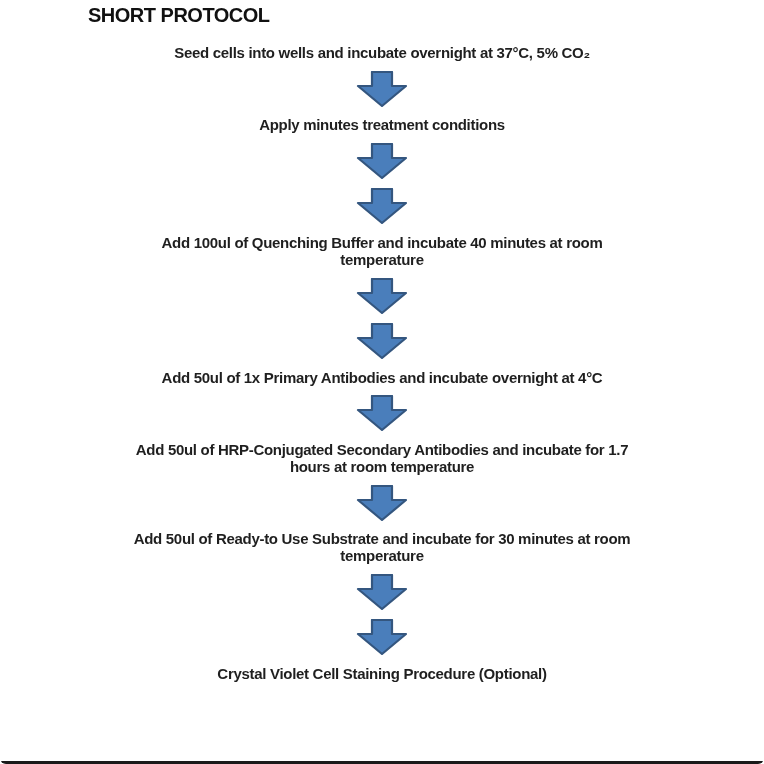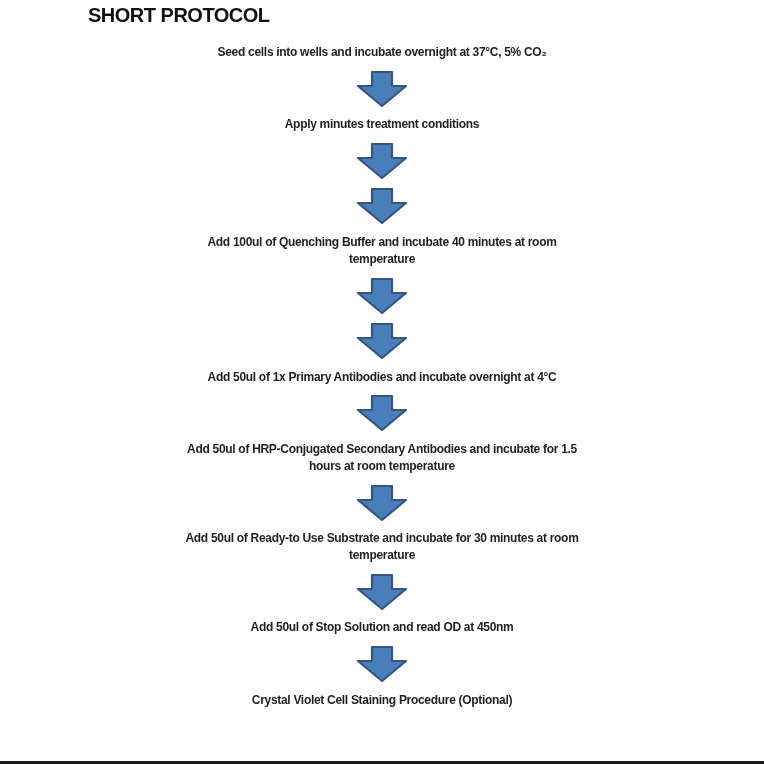--- a/index.html
+++ b/index.html
@@ -7,40 +7,41 @@
     padding: 0;
     background: #ffffff;
   }
   .page {
     position: relative;
     width: 764px;
     height: 764px;
     background: #ffffff;
     overflow: hidden;
     font-family: "Liberation Sans", "DejaVu Sans", sans-serif;
+    border-radius: 6px;
   }
   .title {
     margin: 4px 0 0 88px;
     font-size: 20px;
     font-weight: bold;
     color: #111111;
     letter-spacing: -0.5px;
     line-height: 22px;
   }
   .flow {
     display: flex;
     flex-direction: column;
     align-items: center;
     gap: 9.6px;
     margin-top: 18px;
   }
   .step {
     max-width: 620px;
     text-align: center;
-    font-size: 12px;
+    font-size: 15px;
     font-weight: bold;
     color: #1f1f1f;
     letter-spacing: -0.3px;
     line-height: 17px;
     white-space: pre-line;
   }
   .arrow {
     width: 52px;
     height: 36px;
     display: block;
@@ -98,35 +99,34 @@
     <svg class="arrow" viewBox="0 0 52 36" aria-hidden="true">
       <polygon points="16,1 36,1 36,15 50,15 26,35 2,15 16,15"></polygon>
     </svg>
 
     <div class="step">Add 50ul of 1x Primary Antibodies and incubate overnight at 4°C</div>
 
     <svg class="arrow" viewBox="0 0 52 36" aria-hidden="true">
       <polygon points="16,1 36,1 36,15 50,15 26,35 2,15 16,15"></polygon>
     </svg>
 
-    <div class="step">Add 50ul of HRP-Conjugated Secondary Antibodies and incubate for 1.5
+    <div class="step">Add 50ul of HRP-Conjugated Secondary Antibodies and incubate for 1.7
 hours at room temperature</div>
 
     <svg class="arrow" viewBox="0 0 52 36" aria-hidden="true">
       <polygon points="16,1 36,1 36,15 50,15 26,35 2,15 16,15"></polygon>
     </svg>
 
     <div class="step">Add 50ul of Ready-to Use Substrate and incubate for 30 minutes at room
 temperature</div>
 
     <svg class="arrow" viewBox="0 0 52 36" aria-hidden="true">
       <polygon points="16,1 36,1 36,15 50,15 26,35 2,15 16,15"></polygon>
     </svg>
 
-    <div class="step">Add 50ul of Stop Solution and read OD at 450nm</div>
 
     <svg class="arrow" viewBox="0 0 52 36" aria-hidden="true">
       <polygon points="16,1 36,1 36,15 50,15 26,35 2,15 16,15"></polygon>
     </svg>
 
     <div class="step">Crystal Violet Cell Staining Procedure (Optional)</div>
 
   </div>
 
   <div class="bottom-rule"></div>

